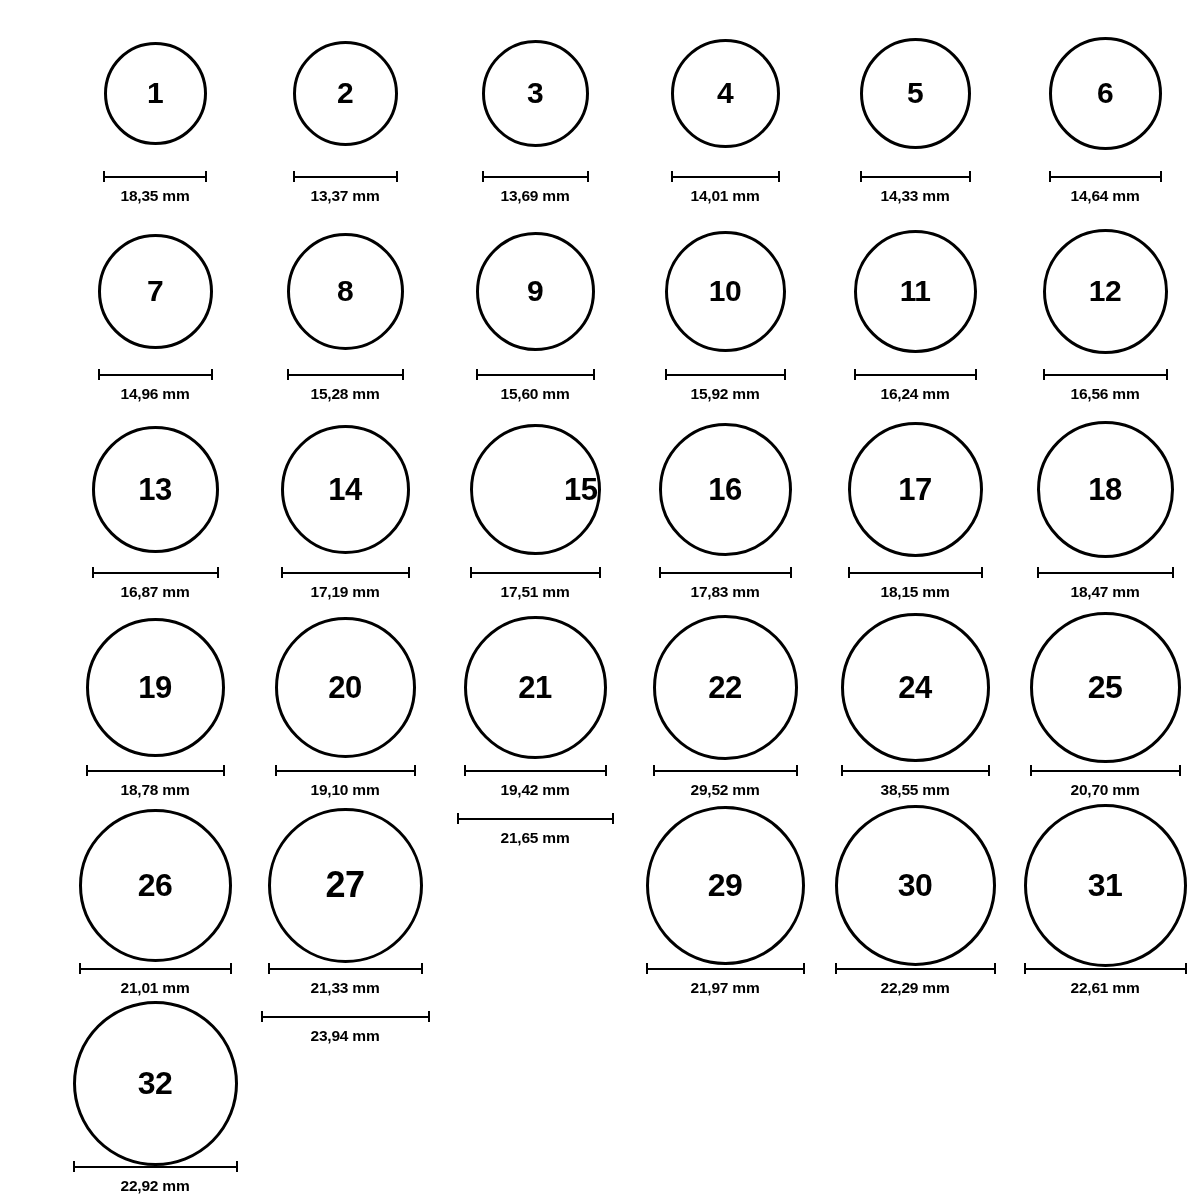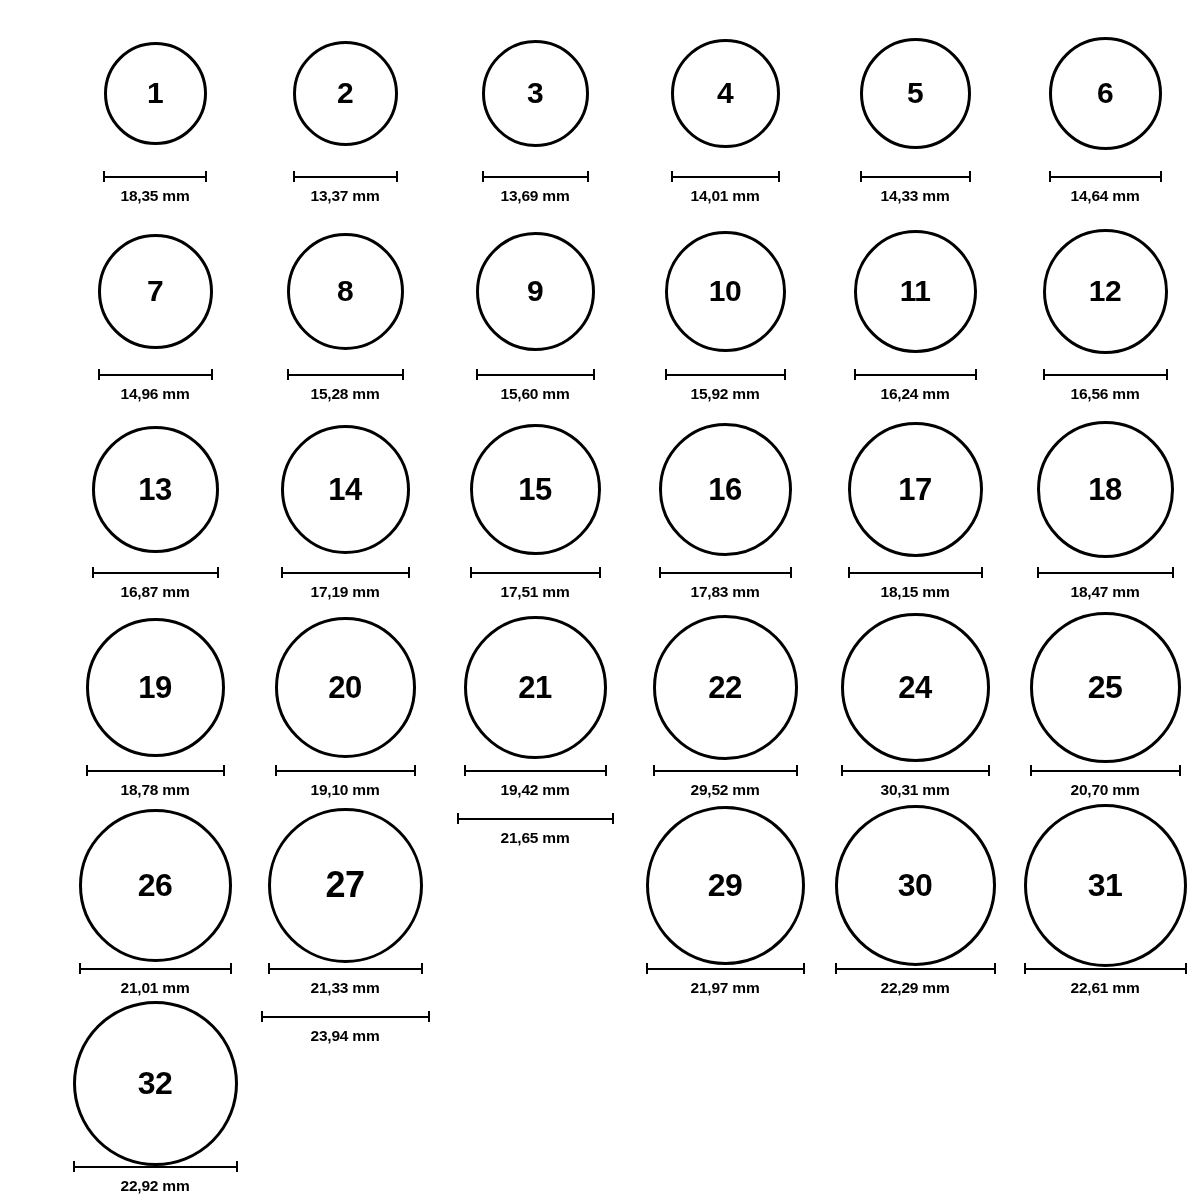--- a/index.html
+++ b/index.html
@@ -304,21 +304,21 @@
         <div class="ring-measure">
           <div class="measure-bar" style="width: 129px;">
             <span class="cap left"></span>
             <span class="cap right"></span>
           </div>
         </div>
         <div class="ring-label">17,19 mm</div>
       </div>
       <div class="ring-cell">
         <div class="ring-circle-wrap">
-          <div class="ring-circle" style="width: 131px; height: 131px;">
+          <div class="ring-circle" style="width: 131px; height: 131px; justify-content: flex-end;">
             <span class="ring-number" style="font-size: 31px;">15</span>
           </div>
         </div>
         <div class="ring-measure">
           <div class="measure-bar" style="width: 131px;">
             <span class="cap left"></span>
             <span class="cap right"></span>
           </div>
         </div>
         <div class="ring-label">17,51 mm</div>
@@ -426,21 +426,21 @@
           <div class="ring-circle" style="width: 149px; height: 149px;">
             <span class="ring-number" style="font-size: 31px;">24</span>
           </div>
         </div>
         <div class="ring-measure">
           <div class="measure-bar" style="width: 149px;">
             <span class="cap left"></span>
             <span class="cap right"></span>
           </div>
         </div>
-        <div class="ring-label">30,31 mm</div>
+        <div class="ring-label">38,55 mm</div>
       </div>
       <div class="ring-cell">
         <div class="ring-circle-wrap">
           <div class="ring-circle" style="width: 151px; height: 151px;">
             <span class="ring-number" style="font-size: 32px;">25</span>
           </div>
         </div>
         <div class="ring-measure">
           <div class="measure-bar" style="width: 151px;">
             <span class="cap left"></span>

